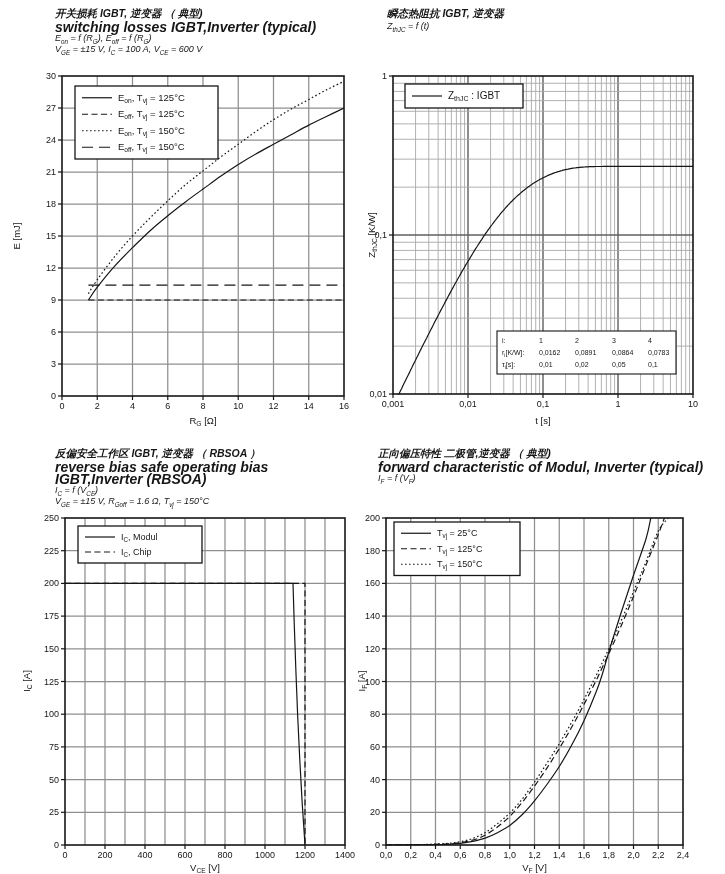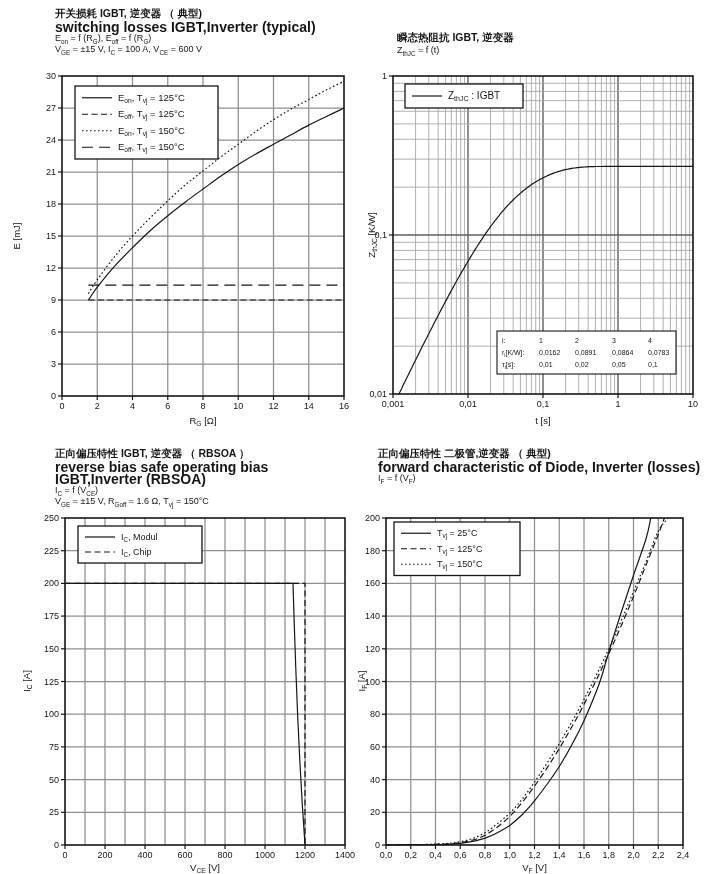--- a/index.html
+++ b/index.html
@@ -1,19 +1,19 @@
 <!DOCTYPE html>
 <html><head>
 <meta charset="utf-8">
 <style>
   html,body{margin:0;padding:0;background:#fff;}
   .page{position:relative;width:725px;height:874px;background:#ffffff;
         font-family:"Liberation Sans",sans-serif;color:#161616;overflow:hidden;}
   .panel{position:absolute;}
-  .hdr{position:absolute;}
+  .hdr{position:absolute;font-style:italic;}
   .hdr p{margin:0;}
   .hdr .zh{font-size:10.5px;font-weight:bold;line-height:13.5px;}
   .hdr .en{font-size:14px;font-weight:bold;line-height:12px;}
   .hdr .cond{font-size:9px;font-weight:normal;line-height:11.5px;}
   sub{font-size:70%;line-height:0;}
   svg{position:absolute;left:0;}
   svg text{font-family:"Liberation Sans",sans-serif;fill:#161616;}
 </style>
 </head>
 <body>
@@ -110,21 +110,21 @@
           <text x="118" y="49.45" font-size="9.5"><tspan>E</tspan><tspan dy="1.7" font-size="70%">off</tspan><tspan dy="-1.7">, T</tspan><tspan dy="1.7" font-size="70%">vj</tspan><tspan dy="-1.7"> = 125°C</tspan></text>
           <line x1="82" y1="62.75" x2="112" y2="62.75" stroke="#161616" stroke-width="1.2" stroke-dasharray="1.6 2.4"></line>
           <text x="118" y="65.95" font-size="9.5"><tspan>E</tspan><tspan dy="1.7" font-size="70%">on</tspan><tspan dy="-1.7">, T</tspan><tspan dy="1.7" font-size="70%">vj</tspan><tspan dy="-1.7"> = 150°C</tspan></text>
           <line x1="82" y1="79.25" x2="112" y2="79.25" stroke="#161616" stroke-width="1.2" stroke-dasharray="11 6"></line>
           <text x="118" y="82.45" font-size="9.5"><tspan>E</tspan><tspan dy="1.7" font-size="70%">off</tspan><tspan dy="-1.7">, T</tspan><tspan dy="1.7" font-size="70%">vj</tspan><tspan dy="-1.7"> = 150°C</tspan></text>
         </g>
       </svg>
   </section>
 
   <section class="panel" style="left:363px;top:0;width:362px;height:440px;">
-    <div class="hdr" style="left:34px;top:7px;right:4px;margin-top:24px;">
+    <div class="hdr" style="left:24px;top:7px;right:4px;">
       <p class="zh">瞬态热阻抗 IGBT, 逆变器</p>
       <p class="cond">Z<sub>thJC</sub> = f (t)</p>
     </div>
     <svg id="chart1" style="top:68px;" width="362" height="372" viewBox="0 0 362 372">
         <defs>
           <clipPath id="clip1">
             <rect x="30" y="7.5" width="300" height="319"></rect>
           </clipPath>
         </defs>
         <g>
@@ -226,21 +226,21 @@
           <text x="176" y="299" font-size="7"><tspan>0,01</tspan></text>
           <text x="212" y="299" font-size="7"><tspan>0,02</tspan></text>
           <text x="249" y="299" font-size="7"><tspan>0,05</tspan></text>
           <text x="285" y="299" font-size="7"><tspan>0,1</tspan></text>
         </g>
       </svg>
   </section>
 
   <section class="panel" style="left:0;top:440px;width:362px;height:434px;">
     <div class="hdr" style="left:55px;top:7px;right:4px;">
-      <p class="zh">正向偏压特性 IGBT, 逆变器 （ RBSOA ）</p>
+      <p class="zh">反偏安全工作区 IGBT, 逆变器 （ RBSOA ）</p>
       <p class="en">reverse bias safe operating bias IGBT,Inverter (RBSOA)</p>
       <p class="cond">I<sub>C</sub> = f (V<sub>CE</sub>)</p>
       <p class="cond">V<sub>GE</sub> = ±15 V, R<sub>Goff</sub> = 1.6 Ω, T<sub>vj</sub> = 150°C</p>
     </div>
     <svg id="chart2" style="top:70px;" width="362" height="364" viewBox="0 0 362 364">
         <defs>
           <clipPath id="clip2">
             <rect x="65" y="7.5" width="280" height="328"></rect>
           </clipPath>
         </defs>
@@ -321,21 +321,21 @@
           <text x="121" y="30.2" font-size="9"><tspan>I</tspan><tspan dy="1.7" font-size="70%">C</tspan><tspan dy="-1.7">, Modul</tspan></text>
           <line x1="85" y1="42" x2="115" y2="42" stroke="#161616" stroke-width="1.2" stroke-dasharray="6 3.5"></line>
           <text x="121" y="45.2" font-size="9"><tspan>I</tspan><tspan dy="1.7" font-size="70%">C</tspan><tspan dy="-1.7">, Chip</tspan></text>
         </g>
       </svg>
   </section>
 
   <section class="panel" style="left:351px;top:440px;width:362px;height:434px;">
     <div class="hdr" style="left:27px;top:7px;right:4px;">
       <p class="zh">正向偏压特性 二极管,逆变器 （ 典型)</p>
-      <p class="en">forward characteristic of Diode, Inverter (losses)</p>
+      <p class="en">forward characteristic of Modul, Inverter (typical)</p>
       <p class="cond">I<sub>F</sub> = f (V<sub>F</sub>)</p>
     </div>
     <svg id="chart3" style="top:70px;" width="362" height="364" viewBox="0 0 362 364">
         <defs>
           <clipPath id="clip3">
             <rect x="35" y="7.5" width="297" height="328"></rect>
           </clipPath>
         </defs>
         <g>
           <line x1="59.75" y1="8" x2="59.75" y2="335" stroke="#8f8f8f" stroke-width="1.25"></line>

